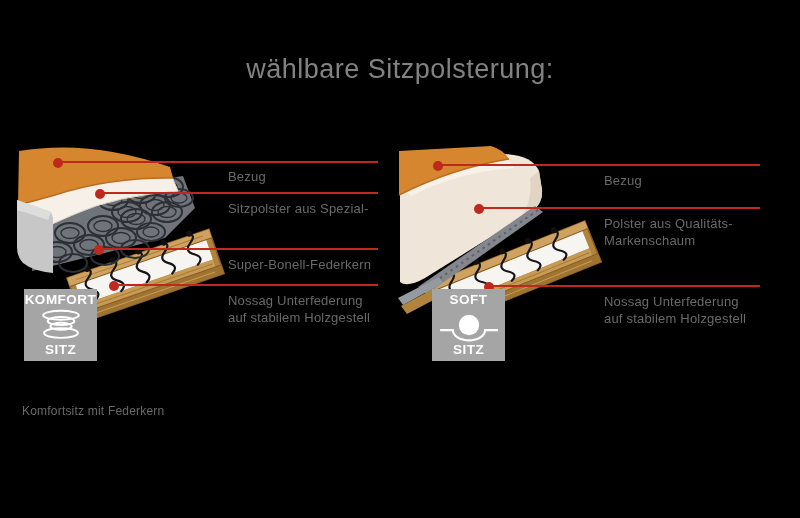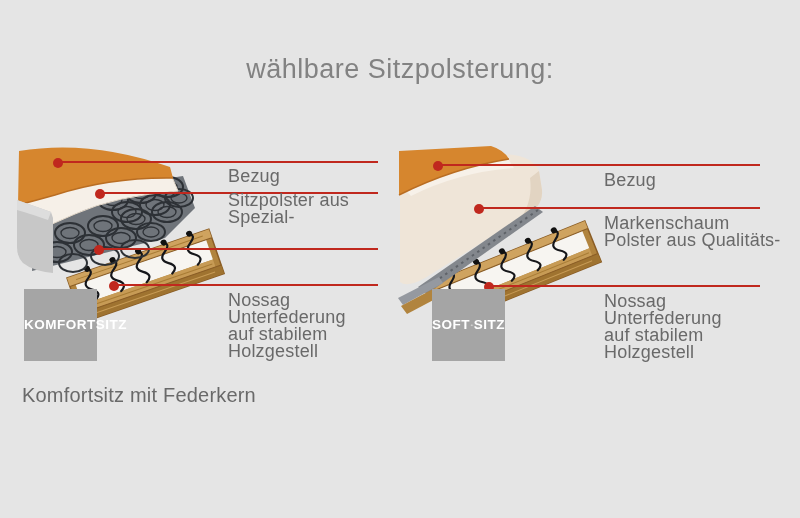--- a/index.html
+++ b/index.html
@@ -1,40 +1,40 @@
 <!DOCTYPE html>
 <html style="--accent-red: #c0281e; --fabric-orange: #d6862e; --foam-cream: #efe5d8; --wood-tan: #b1843e; --badge-gray: #a5a5a5; --mesh-slate: #6f747a; --text-gray: #696969; --title-gray: #828282;"><head>
 <meta charset="utf-8">
 <style>
   html,body{margin:0;padding:0;background:#fff;}
   .canvas{
-    position:relative;width:800px;height:518px;background:#e5e5e5;overflow:hidden;
+    position:relative;width:800px;height:518px;background:#000000;overflow:hidden;
     font-family:"Liberation Sans", sans-serif;
   }
   .title{
     position:absolute;top:54px;left:0;width:100%;margin:0;text-align:center;
     font-size:27px;font-weight:300;letter-spacing:.5px;color:var(--title-gray,#828282);
   }
   .illus{position:absolute;width:215px;height:245px;}
   #illus-left{left:15px;top:138px;}
   #illus-right{left:395px;top:138px;}
   .leader{position:absolute;height:2px;background:var(--accent-red,#c0281e);}
   .dot{position:absolute;width:10px;height:10px;border-radius:50%;background:var(--accent-red,#c0281e);}
   .lbl{
     position:absolute;width:178px;color:var(--text-gray,#696969);
-    font-size:18px;line-height:17px;letter-spacing:.2px;
+    font-size:13px;line-height:17px;letter-spacing:.2px;
   }
   .caption{
-    position:absolute;top:384px;color:var(--text-gray,#696969);
-    font-size:20px;letter-spacing:.2px;
+    position:absolute;top:404px;color:var(--text-gray,#696969);
+    font-size:12px;letter-spacing:.2px;
   }
   .badge{
     position:absolute;top:289px;width:73px;height:72px;
     background:var(--badge-gray,#a5a5a5);
-    display:flex;flex-direction:row;align-items:center;justify-content:space-between;
+    display:flex;flex-direction:column;align-items:center;justify-content:space-between;
     padding:4px 0;box-sizing:border-box;
   }
   .badge-word{
     color:#fff;font-weight:bold;font-size:13.5px;letter-spacing:.5px;line-height:14px;
   }
   .badge-icon{width:64px;height:34px;display:block;}
   .zig{fill:none;stroke:#15161a;stroke-width:2.2;stroke-linecap:round;}
   .coil{fill:none;stroke:#2d3136;stroke-width:2;}
   .coil-in{fill:none;stroke:#2d3136;stroke-width:1.3;}
 </style>
@@ -168,42 +168,46 @@
   <div class="leader" style="left:100px;top:192px;width:278px"></div>
   <div class="dot" style="left:94px;top:245px"></div>
   <div class="leader" style="left:99px;top:248px;width:279px"></div>
   <div class="dot" style="left:109px;top:281px"></div>
   <div class="leader" style="left:114px;top:284px;width:264px"></div>
 
   <div class="lbl" style="left:228px;top:168px">
     <div>Bezug</div>
     <div></div>
   </div>
-  <div class="lbl" style="left:228px;top:192px">
+  <div class="lbl" style="left:228px;top:200px">
     <div>Sitzpolster aus Spezial-</div>
+  </div>
+  <div class="lbl" style="left:228px;top:256px">
+    <div>Super-Bonell-Federkern</div>
+    <div></div>
   </div>
   <div class="lbl" style="left:228px;top:292px">
     <div>Nossag Unterfederung</div>
     <div>auf stabilem Holzgestell</div>
   </div>
 
   <div class="dot" style="left:433px;top:161px"></div>
   <div class="leader" style="left:438px;top:164px;width:322px"></div>
   <div class="dot" style="left:474px;top:204px"></div>
   <div class="leader" style="left:479px;top:207px;width:281px"></div>
   <div class="dot" style="left:484px;top:282px"></div>
   <div class="leader" style="left:489px;top:285px;width:271px"></div>
 
   <div class="lbl" style="left:604px;top:172px">
     <div>Bezug</div>
     <div></div>
   </div>
   <div class="lbl" style="left:604px;top:215px">
+    <div>Polster aus Qualitäts-</div>
     <div>Markenschaum</div>
-    <div>Polster aus Qualitäts-</div>
   </div>
   <div class="lbl" style="left:604px;top:293px">
     <div>Nossag Unterfederung</div>
     <div>auf stabilem Holzgestell</div>
   </div>
 
   <div class="badge" style="left:24px">
     <div class="badge-word">KOMFORT</div>
     <svg class="badge-icon" viewBox="0 0 72 34">
       <ellipse cx="36" cy="6" rx="20" ry="5" fill="none" stroke="#fff" stroke-width="2.2"></ellipse>

